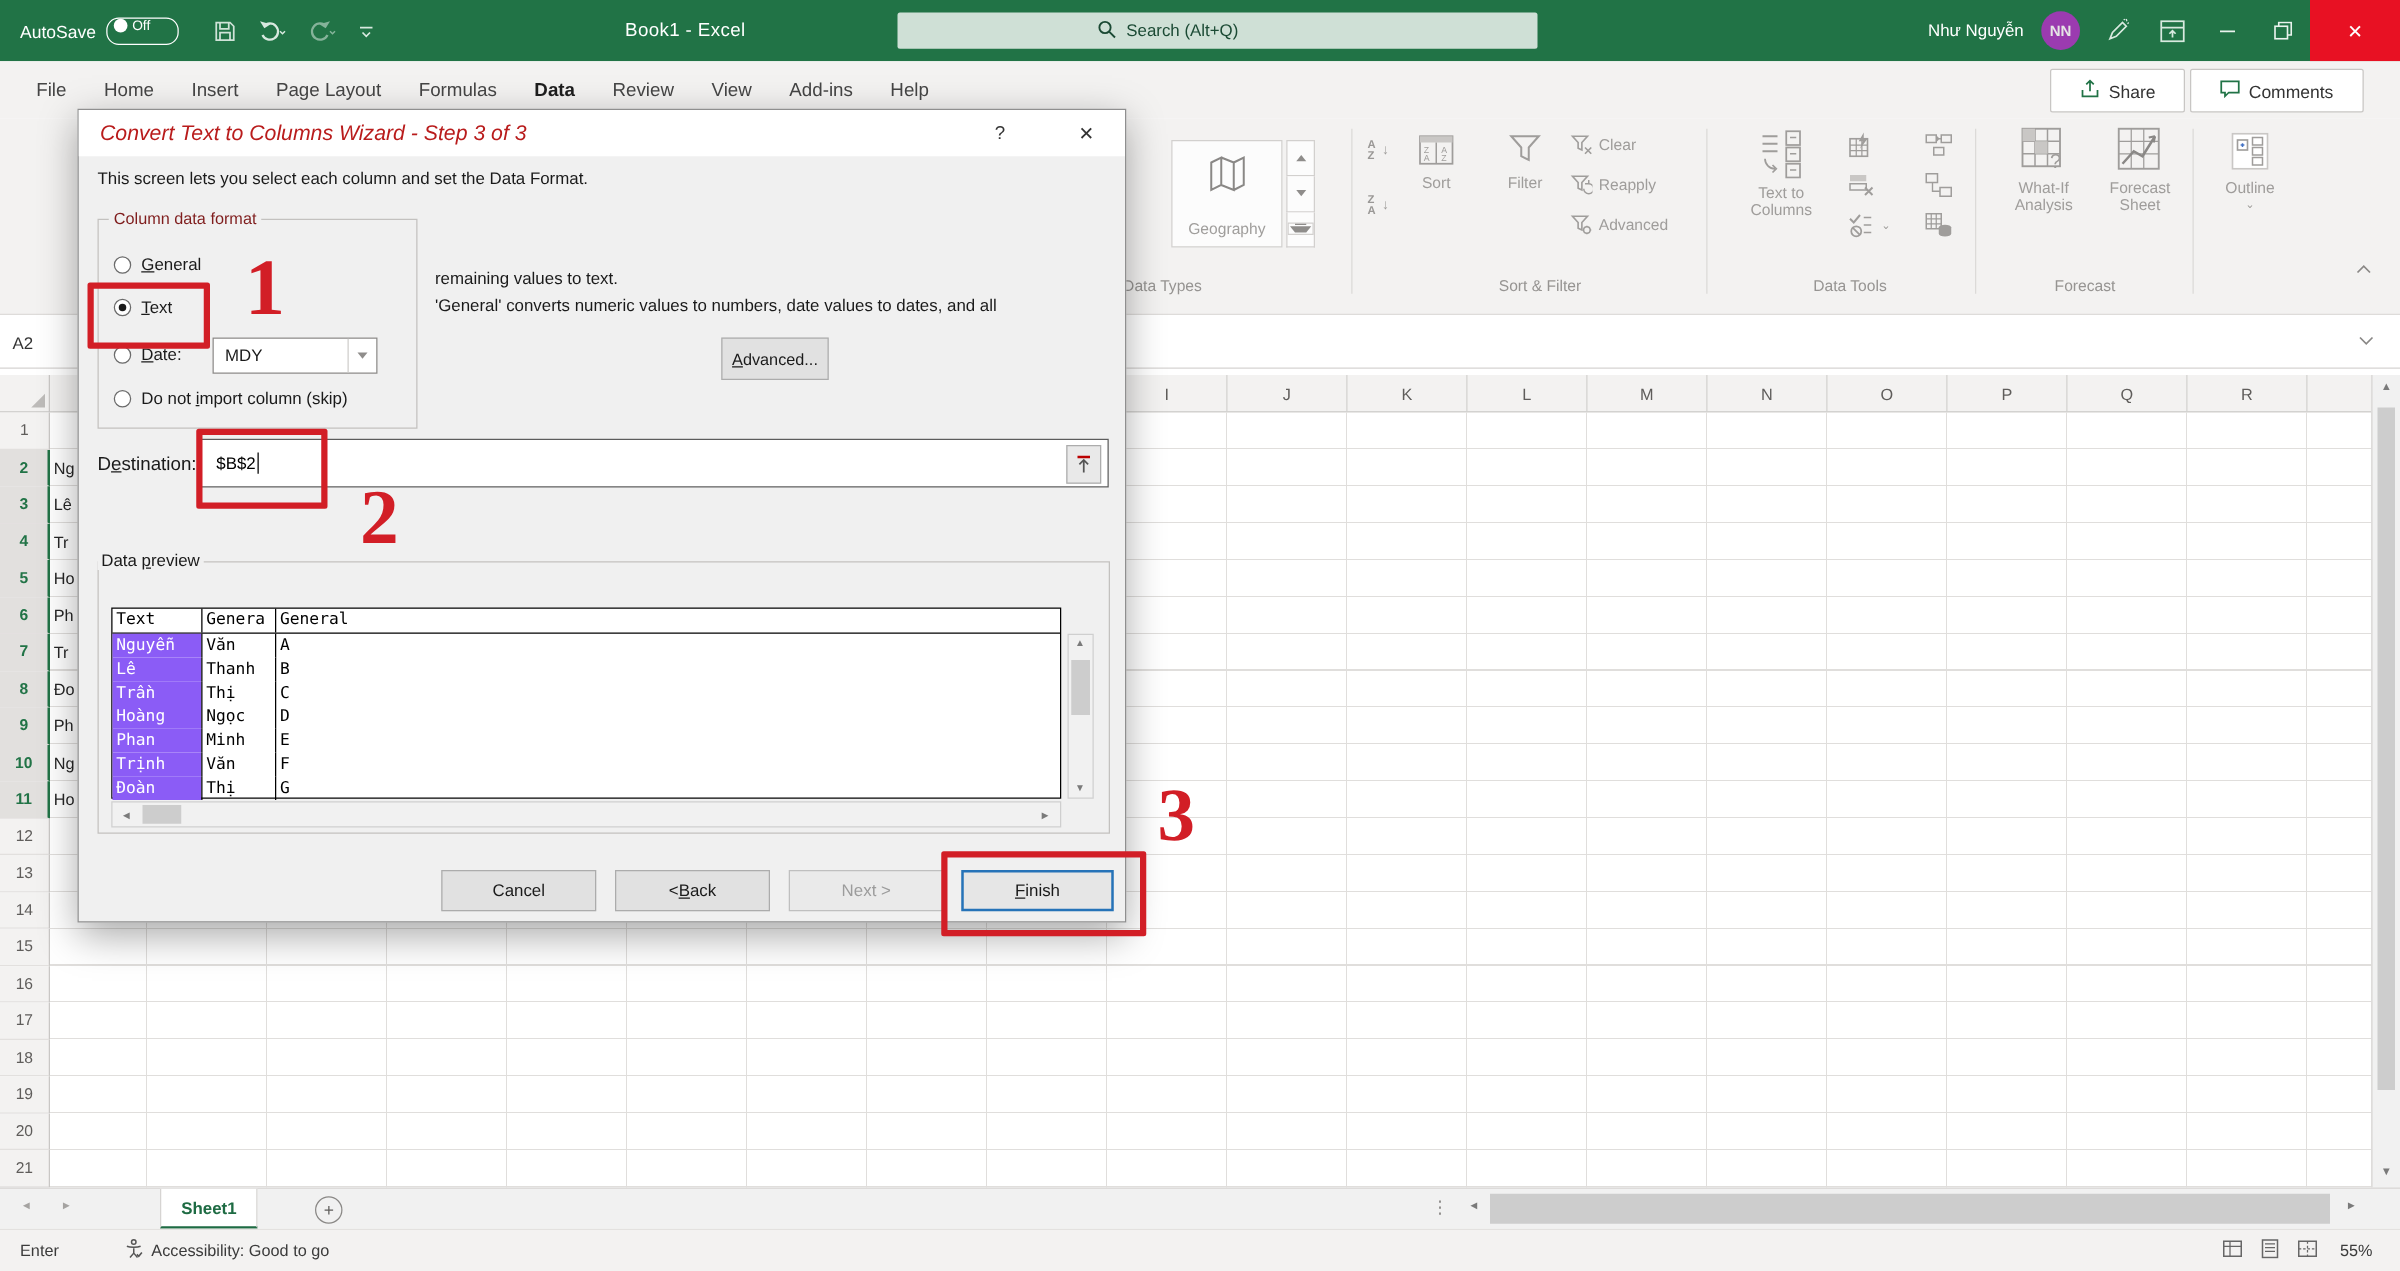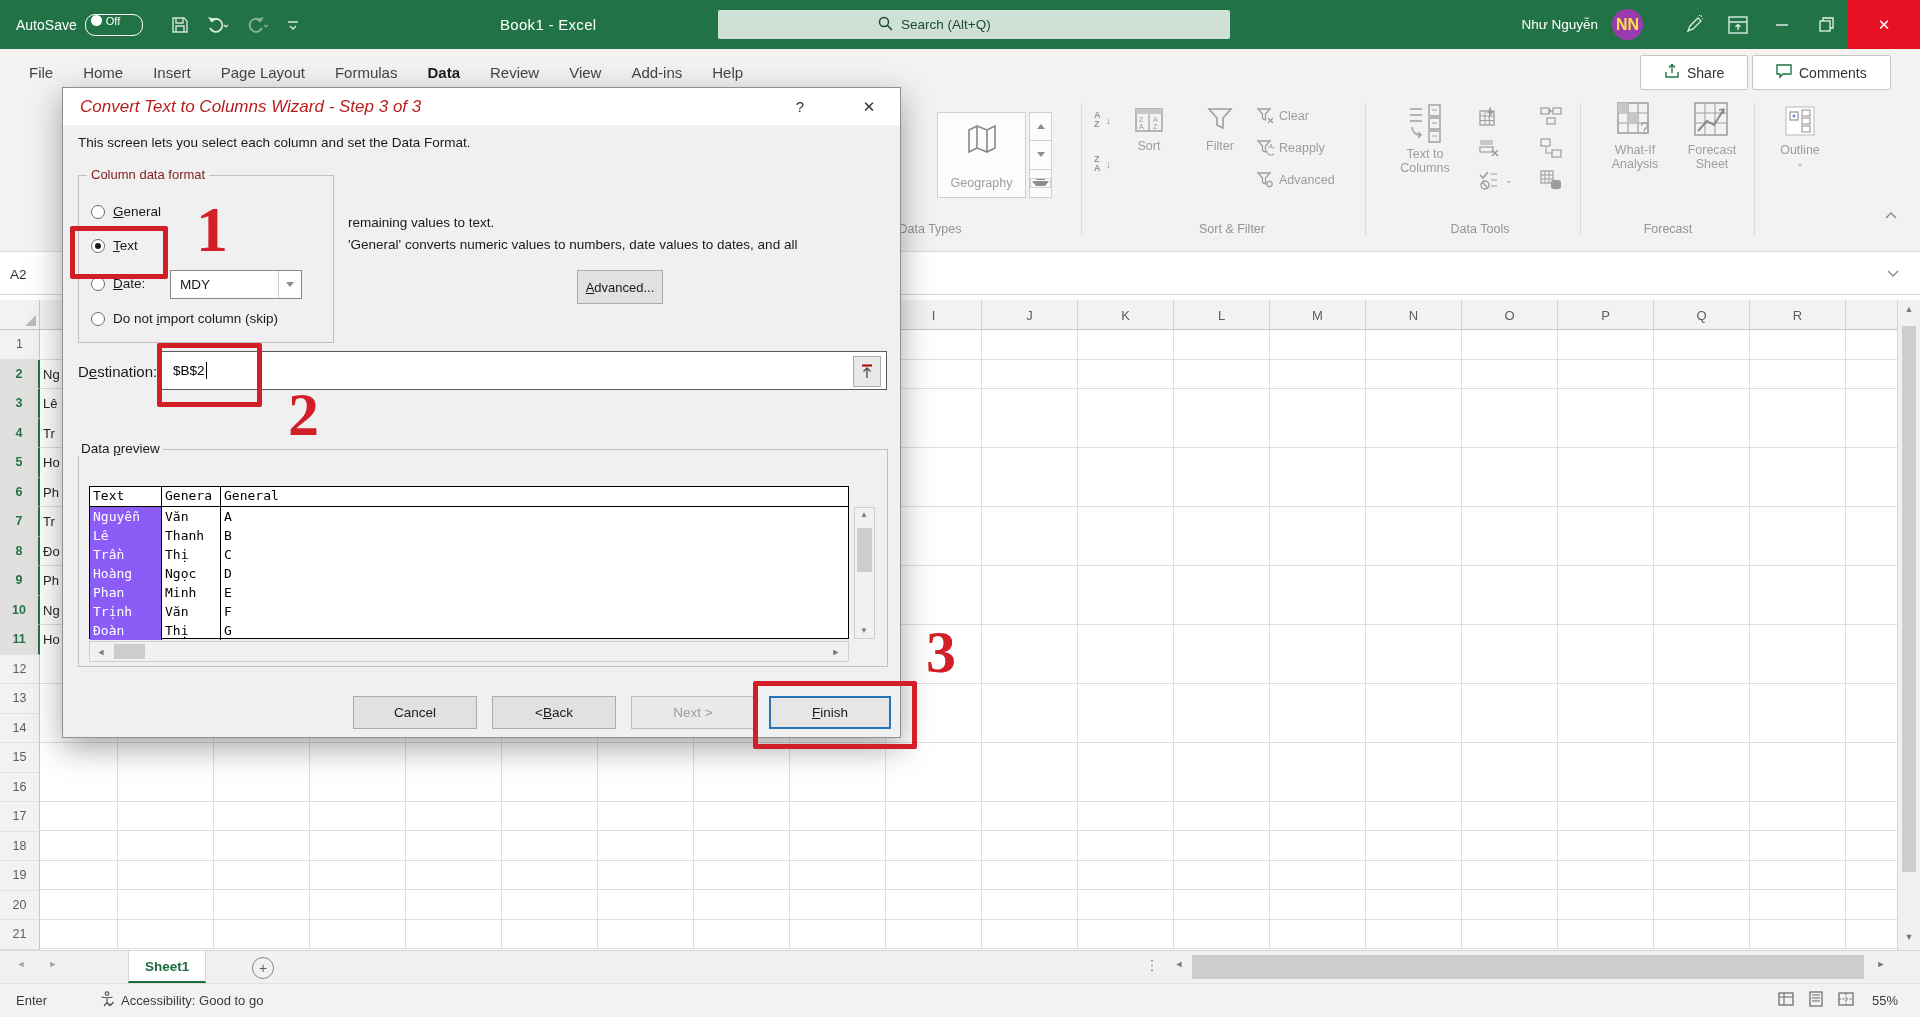--- a/index.html
+++ b/index.html
@@ -14,22 +14,22 @@
   .pill{width:46px;height:20px;border:1px solid #fff;border-radius:10px;display:flex;align-items:flex-start;gap:4px;padding:0 5px;}
   .pill .dot{width:11px;height:11px;border-radius:50%;background:#fff;}
   .pill .st{font-size:11px;color:#fff;}
   .qat{display:flex;align-items:center;gap:18px;margin-left:28px;}
   .qat svg{display:block;}
   .wbtitle{position:absolute;left:500px;top:0;height:49px;display:flex;align-items:center;font-size:15px;color:#fff;letter-spacing:.3px;}
   .searchbox{position:absolute;left:718px;top:10px;width:512px;height:29px;background:#cfe0d6;border-radius:2px;
              display:flex;align-items:center;gap:8px;padding-left:160px;box-sizing:border-box;color:#1b4a34;font-size:13.5px;}
   .userarea{position:absolute;right:0;top:0;height:49px;display:flex;align-items:center;}
   .uname{font-size:13.5px;color:#fff;margin-right:14px;}
-  .avatar{width:31px;height:31px;border-radius:50%;background:#9b3bb0;color:#fde047;font-size:16px;font-weight:bold;
-          display:flex;align-items:center;justify-content:center;margin-right:29px;}
+  .avatar{width:31px;height:31px;border-radius:50%;background:#9b3bb0;color:#e5e5e5;font-size:12px;font-weight:bold;
+          display:flex;align-items:center;justify-content:center;margin-right:8px;}
   .tbico{width:44px;height:49px;display:flex;align-items:center;justify-content:center;color:#e8f1ec;}
   .closebtn{width:72px;height:49px;background:#e81123;display:flex;align-items:center;justify-content:center;color:#fff;font-size:15px;}
 
   
   .tabsrow{left:0;top:49px;width:1920px;height:46px;background:#f3f2f1;display:flex;align-items:stretch;padding-left:14px;box-sizing:border-box;}
   .tab{padding:0 15px;display:flex;align-items:center;font-size:15px;color:#454545;position:relative;}
   .tab.active{font-weight:bold;color:#1e1e1e;}
   .tab.active::after{content:"";position:absolute;left:12px;right:12px;bottom:0;height:3px;background:#217346;}
   .topbtn{height:33px;margin-top:6px;background:#fff;border:1px solid #c8c6c4;border-radius:2px;
           display:flex;align-items:center;gap:7px;padding:0 23px;font-size:14px;color:#333;}

